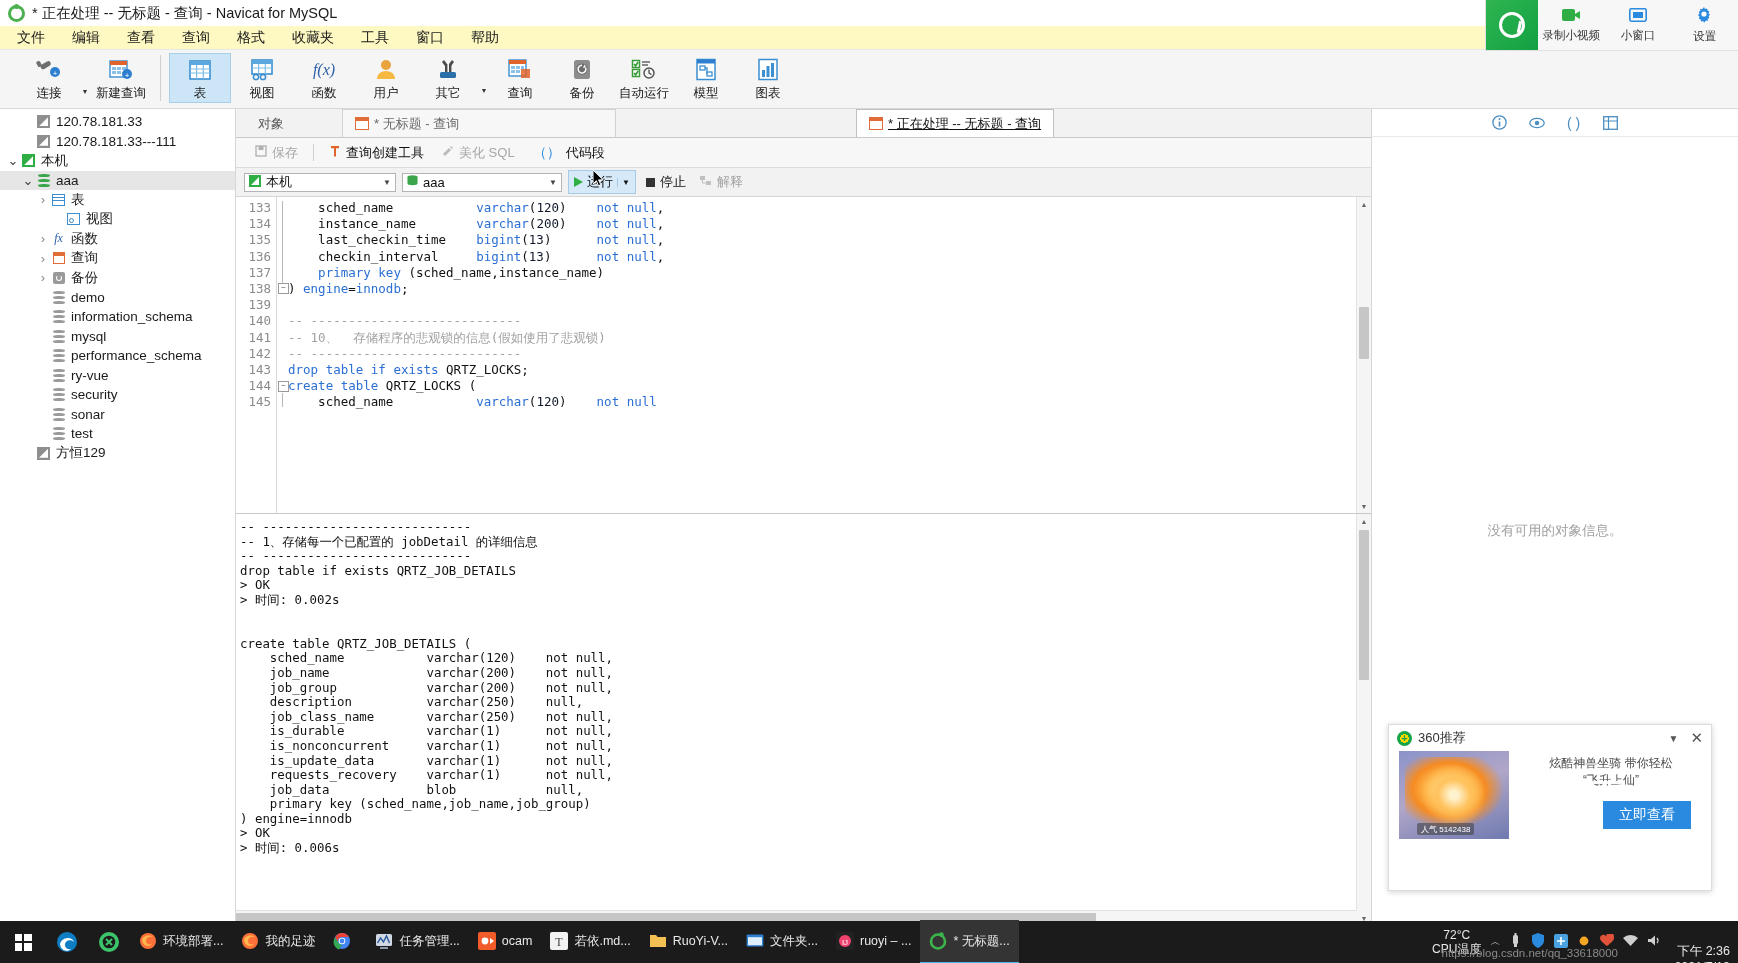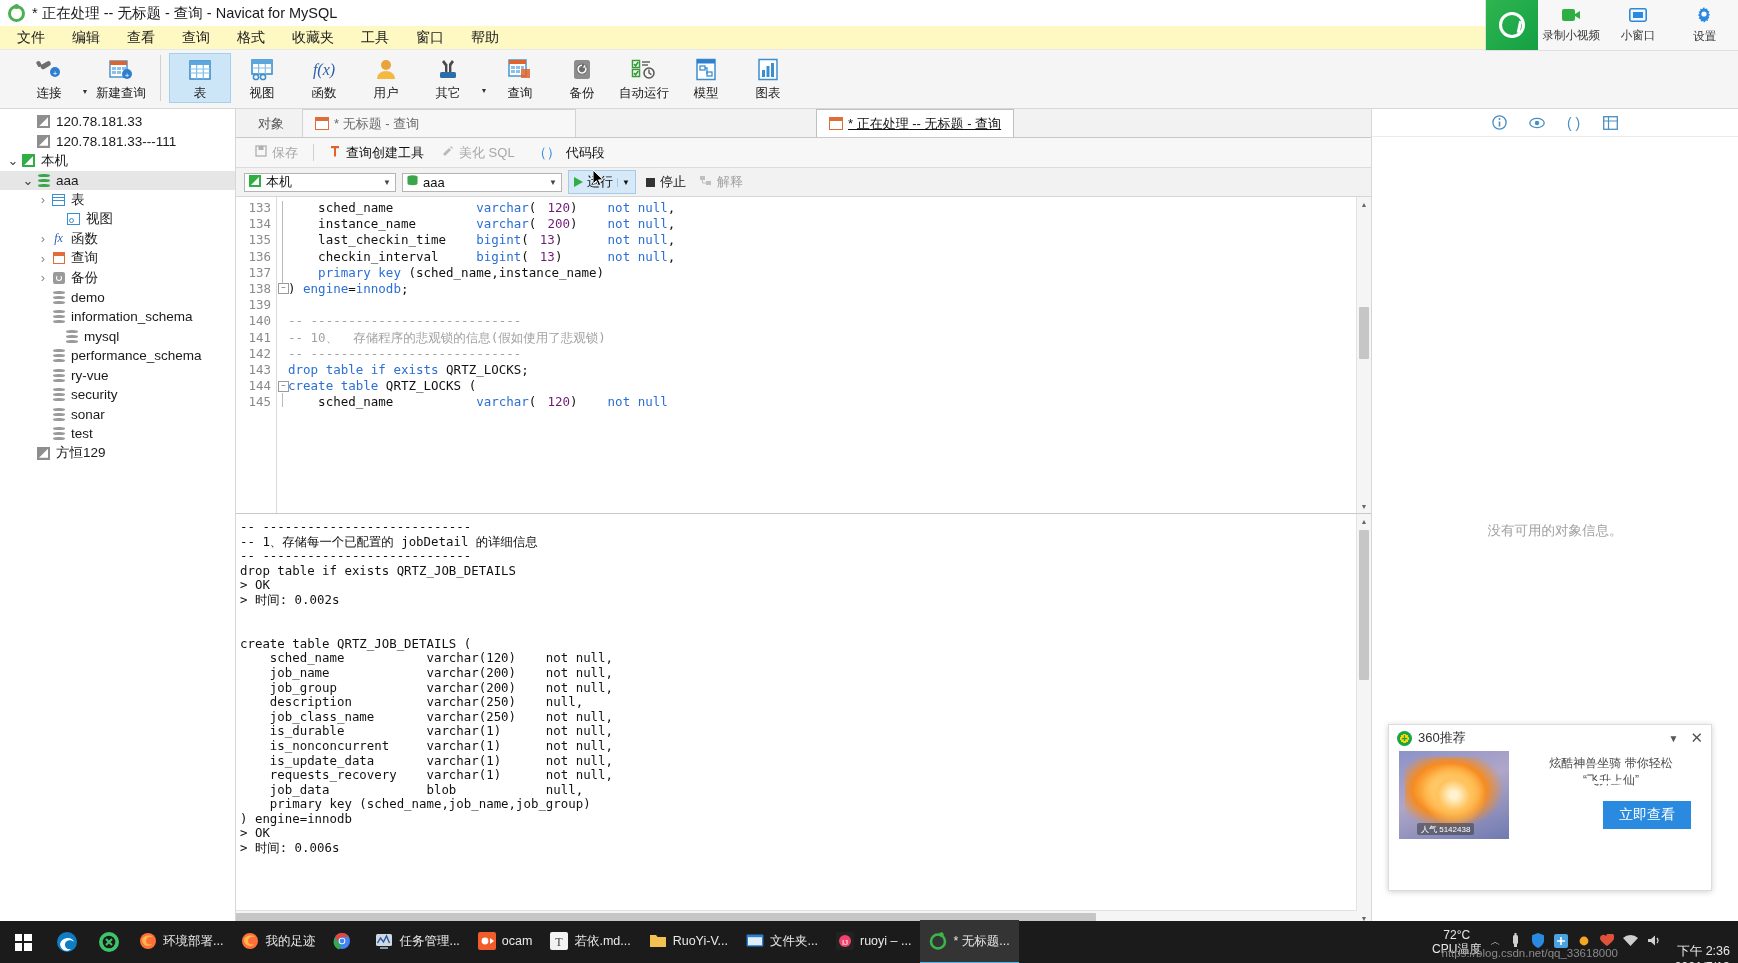--- a/index.html
+++ b/index.html
@@ -76,21 +76,21 @@
   .tri{width:0;height:0;border-left:9px solid #2fae43;border-top:5.5px solid transparent;border-bottom:5.5px solid transparent;}
   .stopbtn,.explbtn{display:flex;align-items:center;gap:5px;font-size:13px;padding:2px 4px;cursor:default;}
   .sq{width:9px;height:9px;background:#333;}
 
   
   .editor{flex:1;background:#fff;display:flex;position:relative;border-bottom:1px solid #c8c8c8;overflow:hidden;min-height:0;}
   .gutter{width:40px;background:#fff;text-align:right;padding:3px 5px 0 0;box-sizing:border-box;font-family:"DejaVu Sans Mono","Liberation Mono",monospace;font-size:12.5px;color:#8b8b8b;line-height:16.2px;user-select:none;}
   .codewrap{flex:1;position:relative;padding:3px 0 0 0;overflow:hidden;}
   .codewrap::before{content:"";position:absolute;left:0;top:0;bottom:0;width:1px;background:#dadada;}
   .code{font-family:"DejaVu Sans Mono","Liberation Mono",monospace;font-size:12.5px;line-height:16.2px;white-space:pre;padding-left:12px;}
-  .kw{color:#2b6fd4;}.ty{color:#2b6fd4;}.num{color:#701a75;margin-left:11px;}.cm{color:#a2a2a2;}
+  .kw{color:#2b6fd4;}.ty{color:#2b6fd4;}.num{color:#0f172a;}.cm{color:#a2a2a2;}
   .fold{position:absolute;left:2px;width:9px;height:9px;border:1px solid #9a9a9a;background:#fff;font-size:8px;line-height:7px;text-align:center;color:#555;}
   .foldline{position:absolute;left:6px;width:1px;background:#b9b9b9;}
 
   
   .result{height:411px;background:#fff;display:flex;flex-direction:column;min-height:0;}
   .restabs{height:23px;background:#eeeeee;display:flex;align-items:flex-end;border-bottom:1px solid #cfcfcf;padding-left:5px;}
   .restab{height:22px;display:flex;align-items:center;padding:0 16px;font-size:13px;background:#fff;border:1px solid #c8c8c8;border-bottom:1px solid #fff;color:#111;cursor:default;}
   .logwrap{flex:1;position:relative;overflow:hidden;padding:6px 0 0 0;}
   .log{font-family:"DejaVu Sans Mono","Liberation Mono",monospace;font-size:12.4px;line-height:14.6px;white-space:pre;color:#111;padding-left:4px;}
 
@@ -427,21 +427,21 @@
           <span class="tw"></span>
           <span class="ti">
             <span class="ic-db">
               <i style="top:0"></i>
               <i style="top:5px"></i>
               <i style="top:10px"></i>
             </span>
           </span>
           <span>information_schema</span>
         </div>
-        <div class="tnode" style="padding-left: 49px;">
+        <div class="tnode" style="padding-left: 36px;">
           <span class="tw"></span>
           <span class="ti">
             <span class="ic-db">
               <i style="top:0"></i>
               <i style="top:5px"></i>
               <i style="top:10px"></i>
             </span>
           </span>
           <span>mysql</span>
         </div>
@@ -506,21 +506,21 @@
             <span class="ic-conn"></span>
           </span>
           <span>方恒129</span>
         </div>
       </div>
 
     <div class="center">
 
       <div class="tabstrip">
         <div class="tsb">对象</div>
-        <div id="tabitems" style="display:flex;align-items:center;">
+        <div id="tabitems" style="display:flex;align-items:center;margin-left:40px;">
             <div class="tab" style="width: 248px;">
               <span class="tico"></span>
               <span>* 无标题 - 查询</span>
             </div>
             <div class="tab active" style="margin-left: 238px;">
               <span class="tico"></span>
               <span style="text-decoration: underline;">* 正在处理 -- 无标题 - 查询</span>
             </div>
           </div>
       </div>

